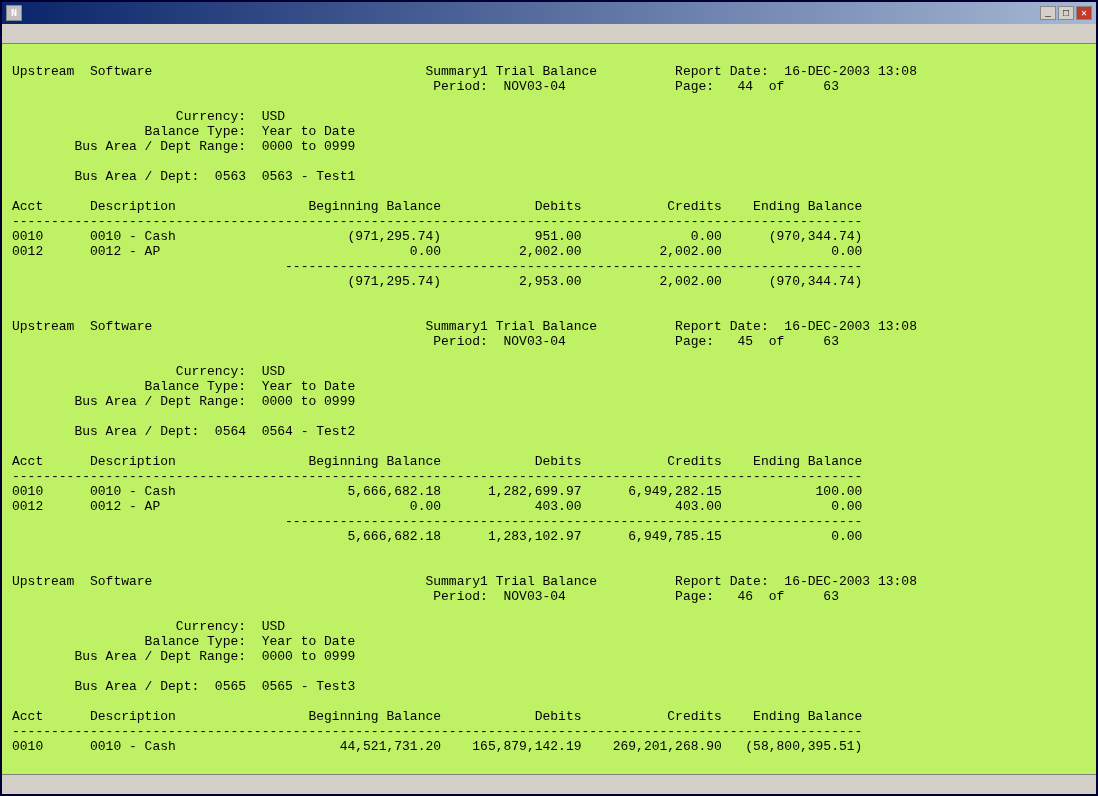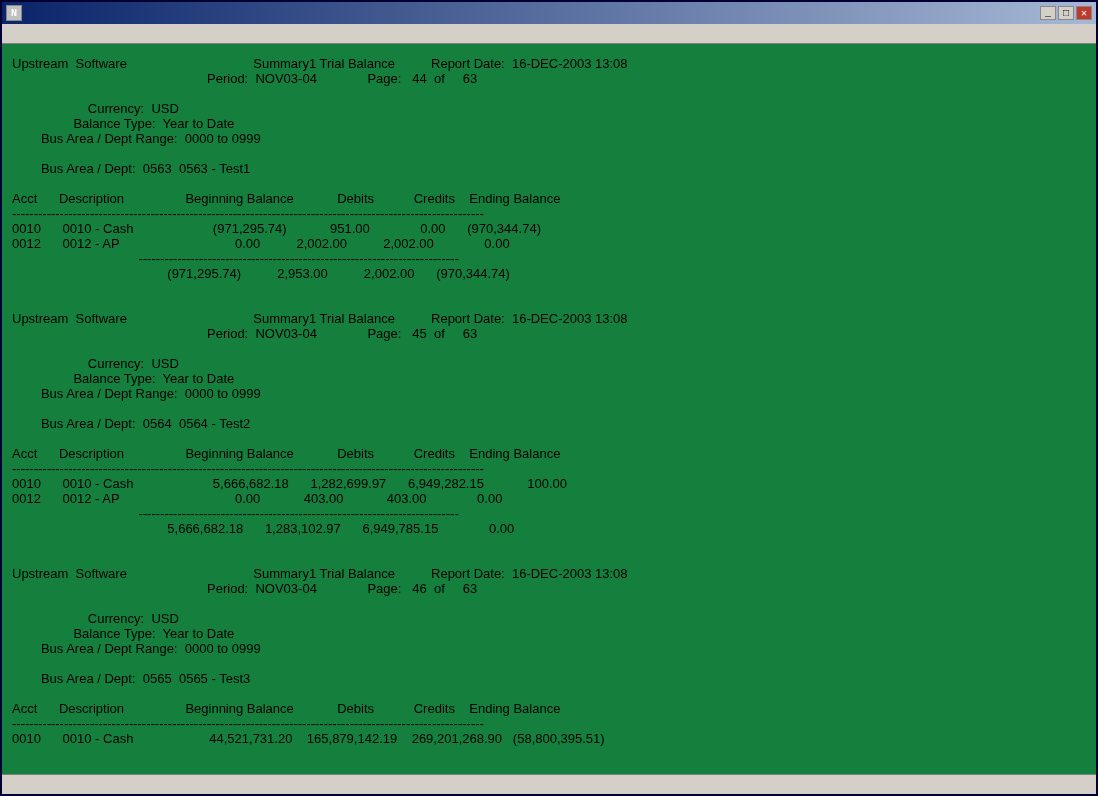--- a/index.html
+++ b/index.html
@@ -35,26 +35,26 @@
       height: 20px;
     }
     .menu-item { padding: 1px 6px; font-size: 12px; cursor: pointer; }
 
     
     .content-wrapper { flex: 1; display: flex; overflow: hidden; background: #fff; }
     .content {
       flex: 1;
       overflow-y: scroll;
       overflow-x: scroll;
-      padding: 12px 10px;
-      font-family: Liberation Sans, sans-serif;
+      padding: 20px 10px;
+      font-family: Liberation Mono, monospace;
       font-size: 13px;
       color: #000;
       white-space: pre;
-      background: #15803d;
+      background: #bef264;
     }
 
     
     .content::-webkit-scrollbar { width: 16px; height: 16px; }
     .content::-webkit-scrollbar-track { background: #d4d0c8; }
     .content::-webkit-scrollbar-thumb { background: #808080; border: 1px solid #808080; }
 
     
     .status-bar {
       height: 20px; background: #d4d0c8;

